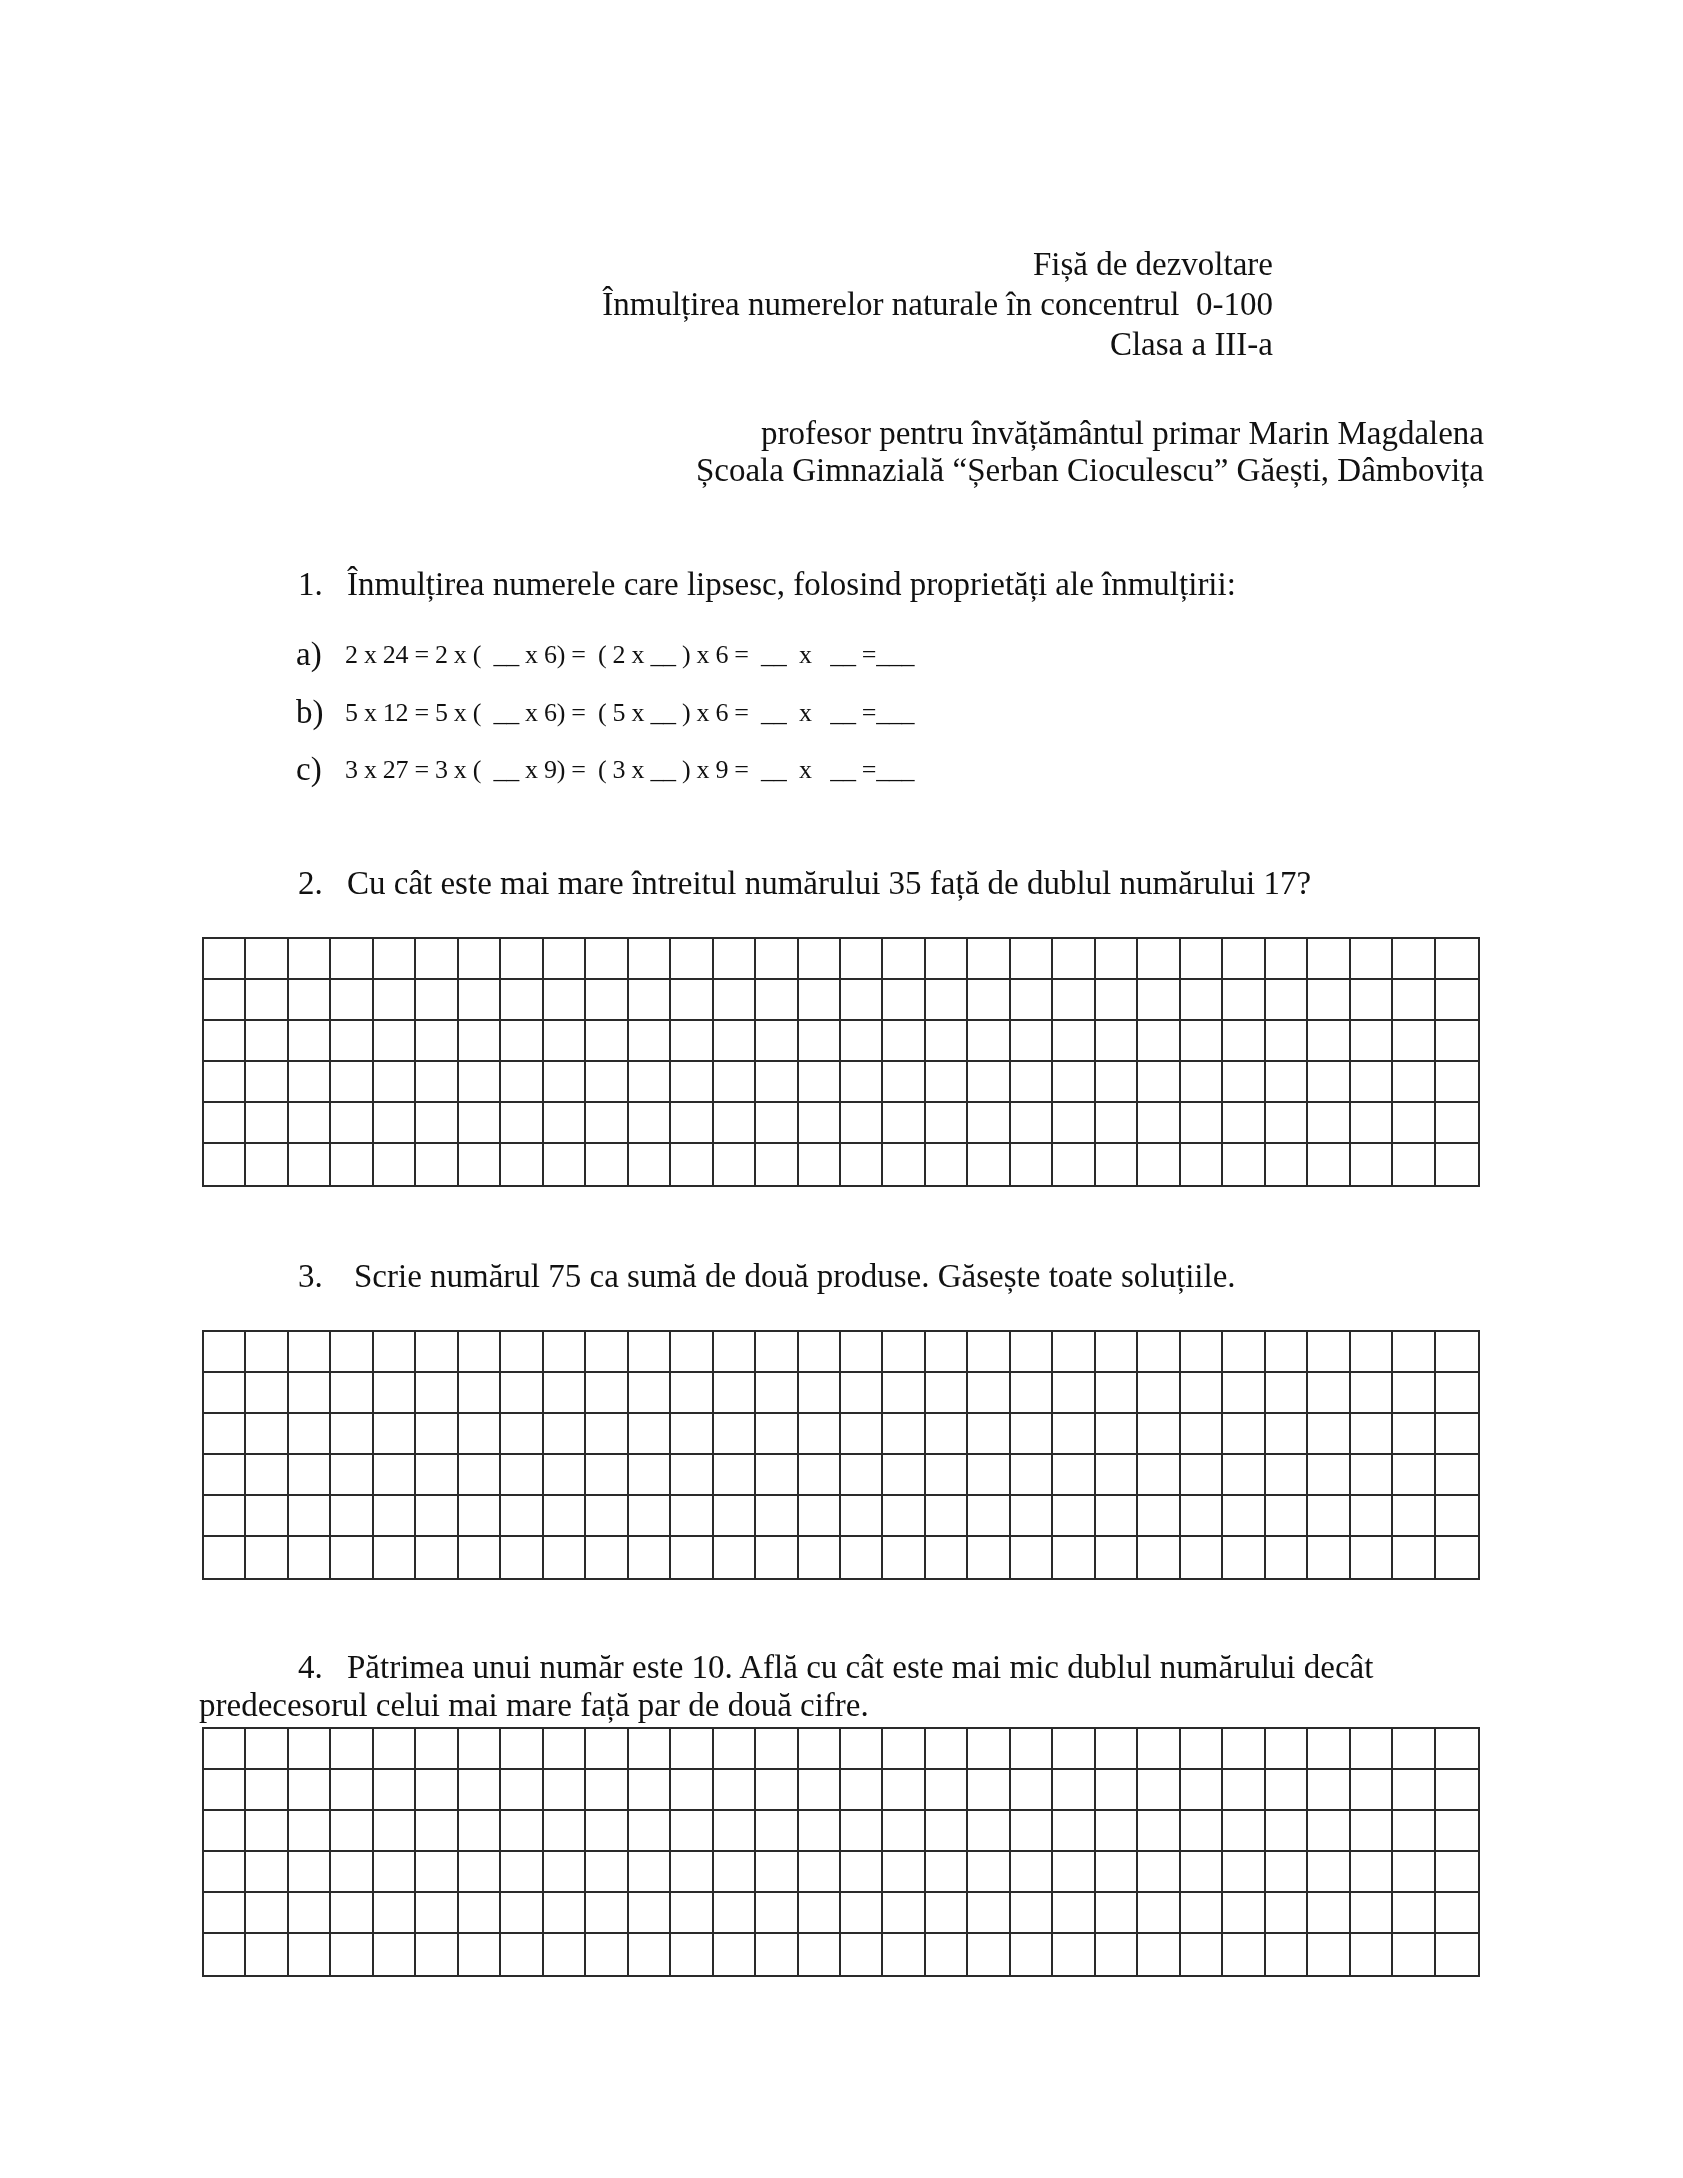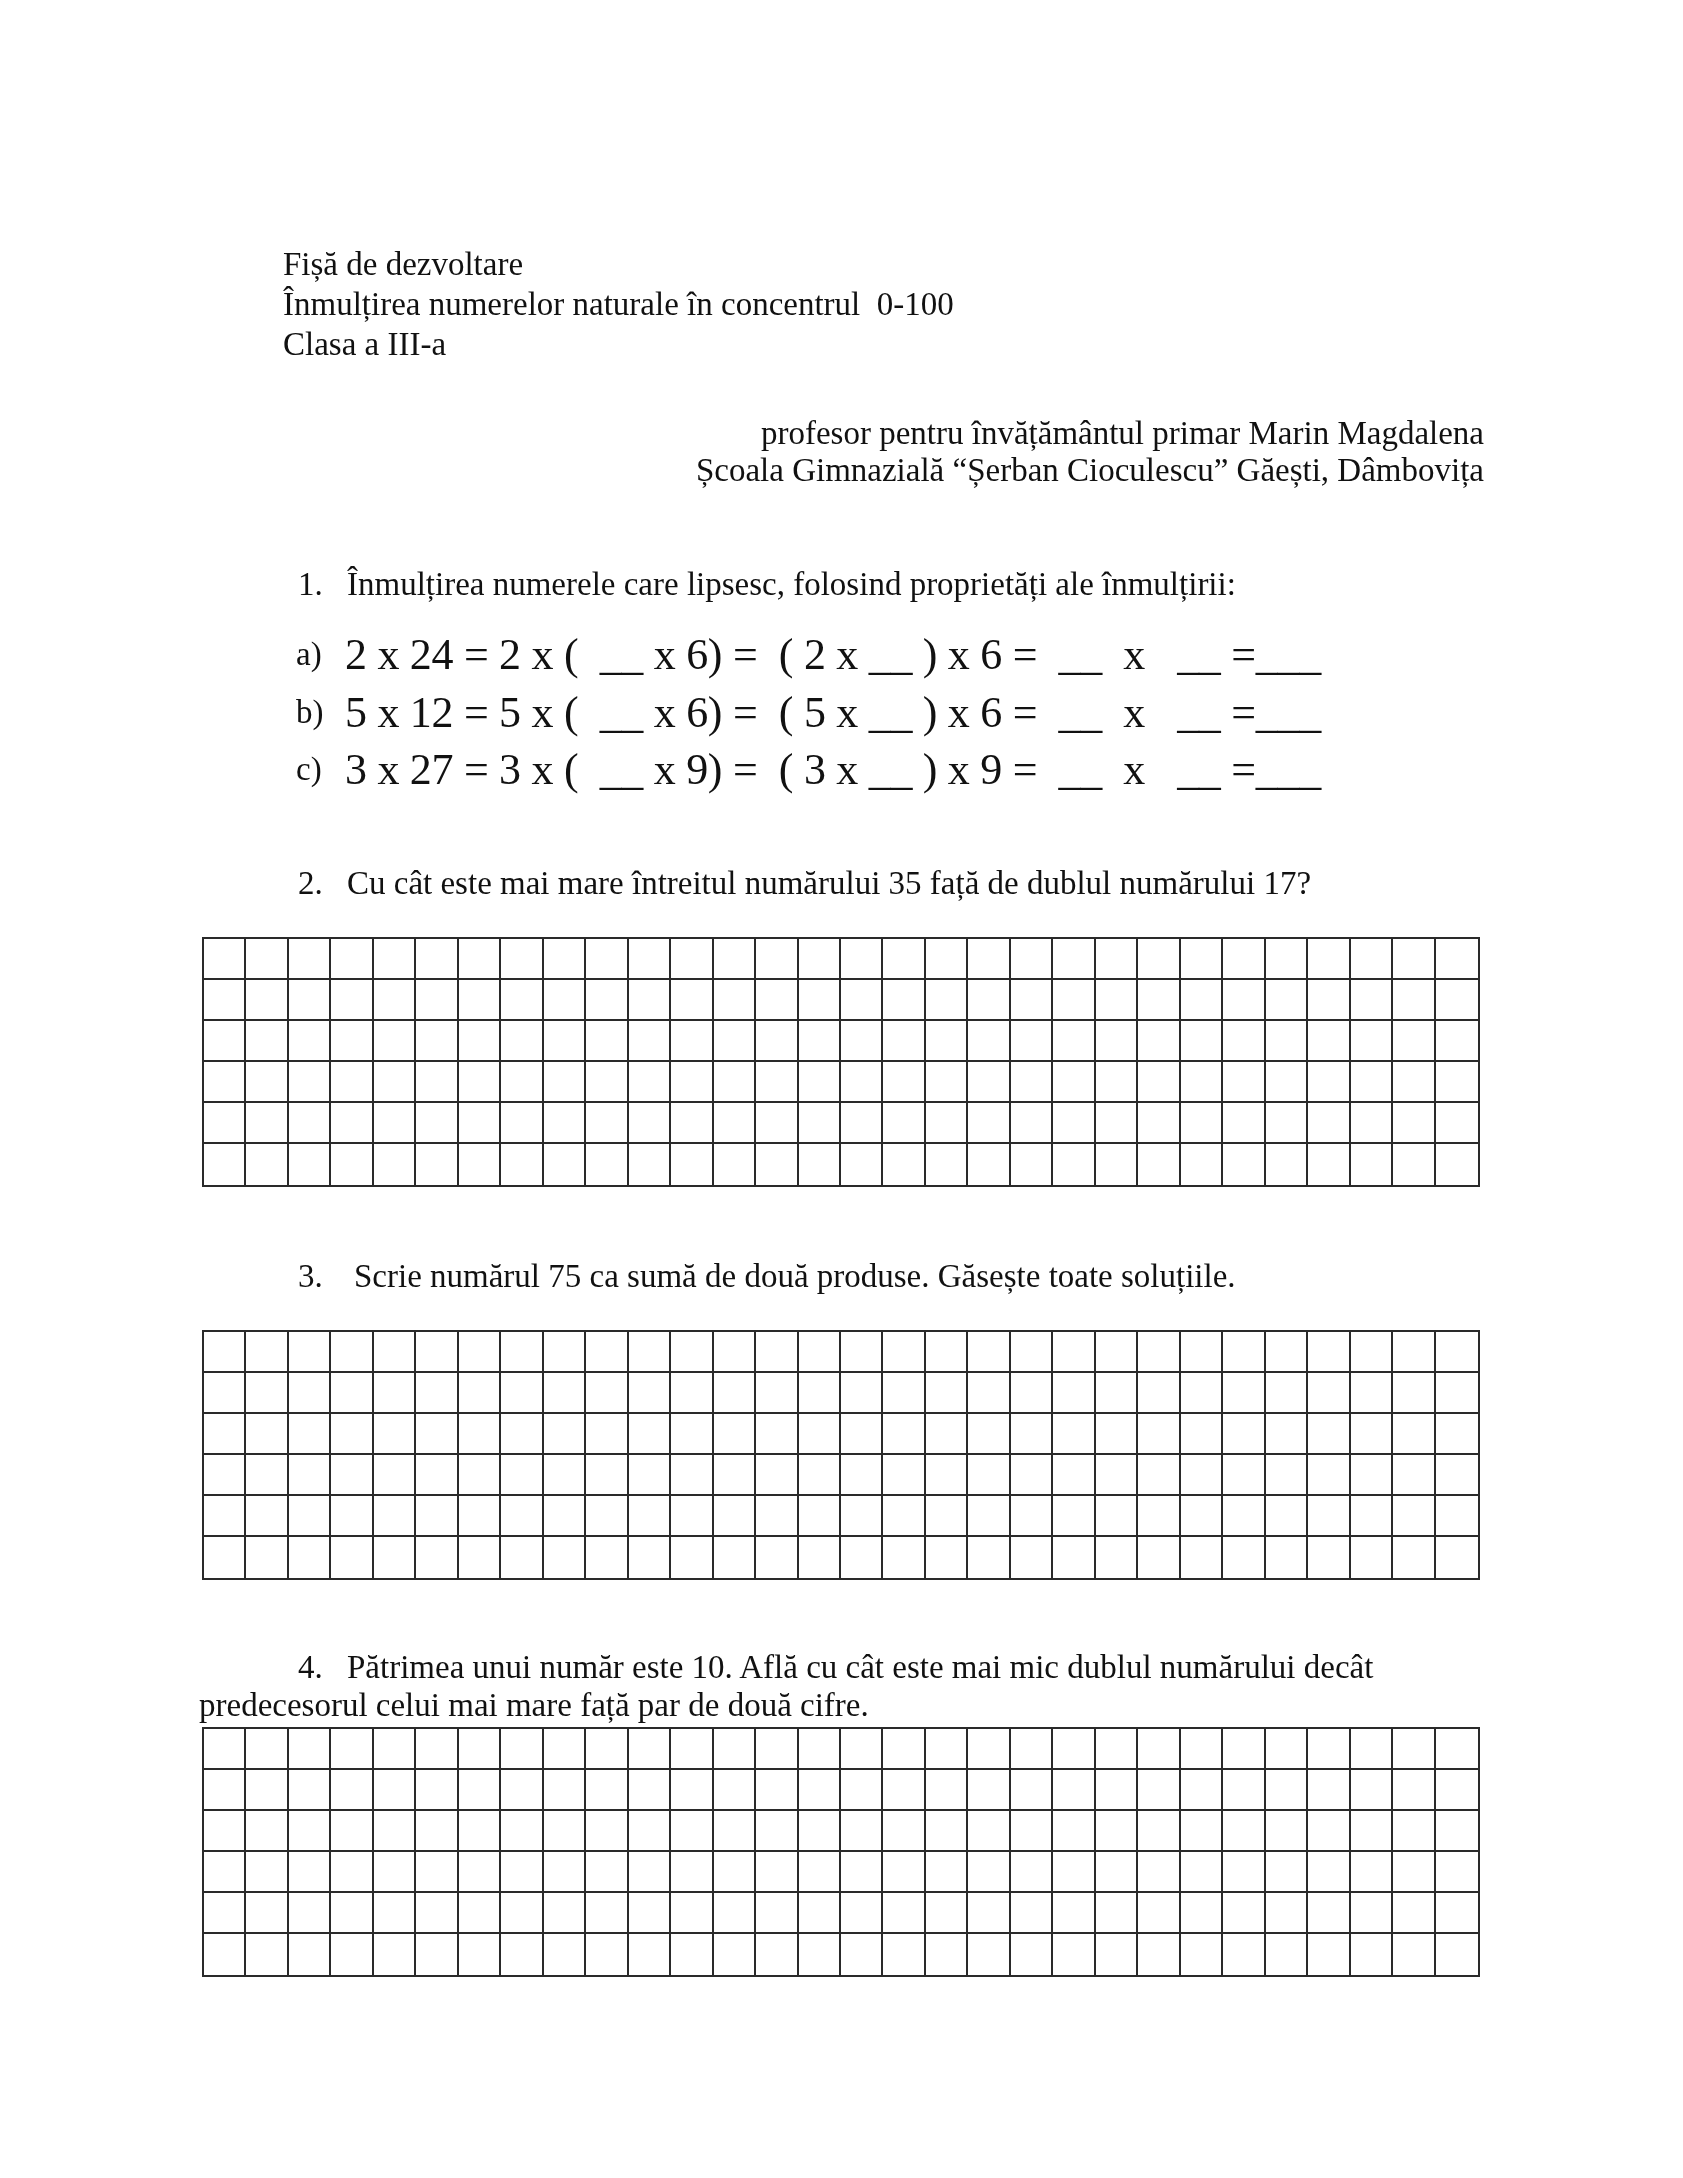--- a/index.html
+++ b/index.html
@@ -1,28 +1,28 @@
 <!DOCTYPE html>
 <html><head>
 <meta charset="utf-8">
 <style>
   html, body { margin:0; padding:0; background:#ffffff; }
   body { width:1683px; height:2178px; position:relative; overflow:hidden;
          font-family:"Liberation Serif", "DejaVu Serif", serif; color:#111111; }
   .line { position:absolute; font-size:33px; line-height:33px; white-space:pre; }
-  .center { text-align:left; width:990px; }
+  .center { text-align:right; width:990px; }
   .right { text-align:left; }
   .num { position:absolute; font-size:33px; line-height:33px; }
   .grid { position:absolute; left:202px; width:1278px; height:250px;
           border:2px solid #2a2a2a; box-sizing:border-box;
           display:grid; grid-template-columns:repeat(30, 1fr); grid-template-rows:repeat(6, 1fr); }
   .grid .cell { border-right:2px solid #2a2a2a; border-bottom:2px solid #2a2a2a; box-sizing:border-box; }
   .grid .cell.lc { border-right:none; }
   .grid .cell.lr { border-bottom:none; }
-  .eq { position:absolute; font-size:44px; line-height:33px; white-space:pre; letter-spacing:-0.3px; }
+  .eq { position:absolute; font-size:26px; line-height:33px; white-space:pre; letter-spacing:-0.3px; }
 </style>
 </head>
 <body>
 
 <div class="line center" style="left:283px; top:248px;">Fișă de dezvoltare</div>
 <div class="line center" style="left:283px; top:288px;">Înmulțirea numerelor naturale în concentrul  0-100</div>
 <div class="line center" style="left:283px; top:328px;">Clasa a III-a</div>
 
 <div class="line right" style="right:199px; top:417px;">profesor pentru învățământul primar Marin Magdalena</div>
 <div class="line right" style="right:199px; top:454px;">Școala Gimnazială “Șerban Cioculescu” Găești, Dâmbovița</div>

